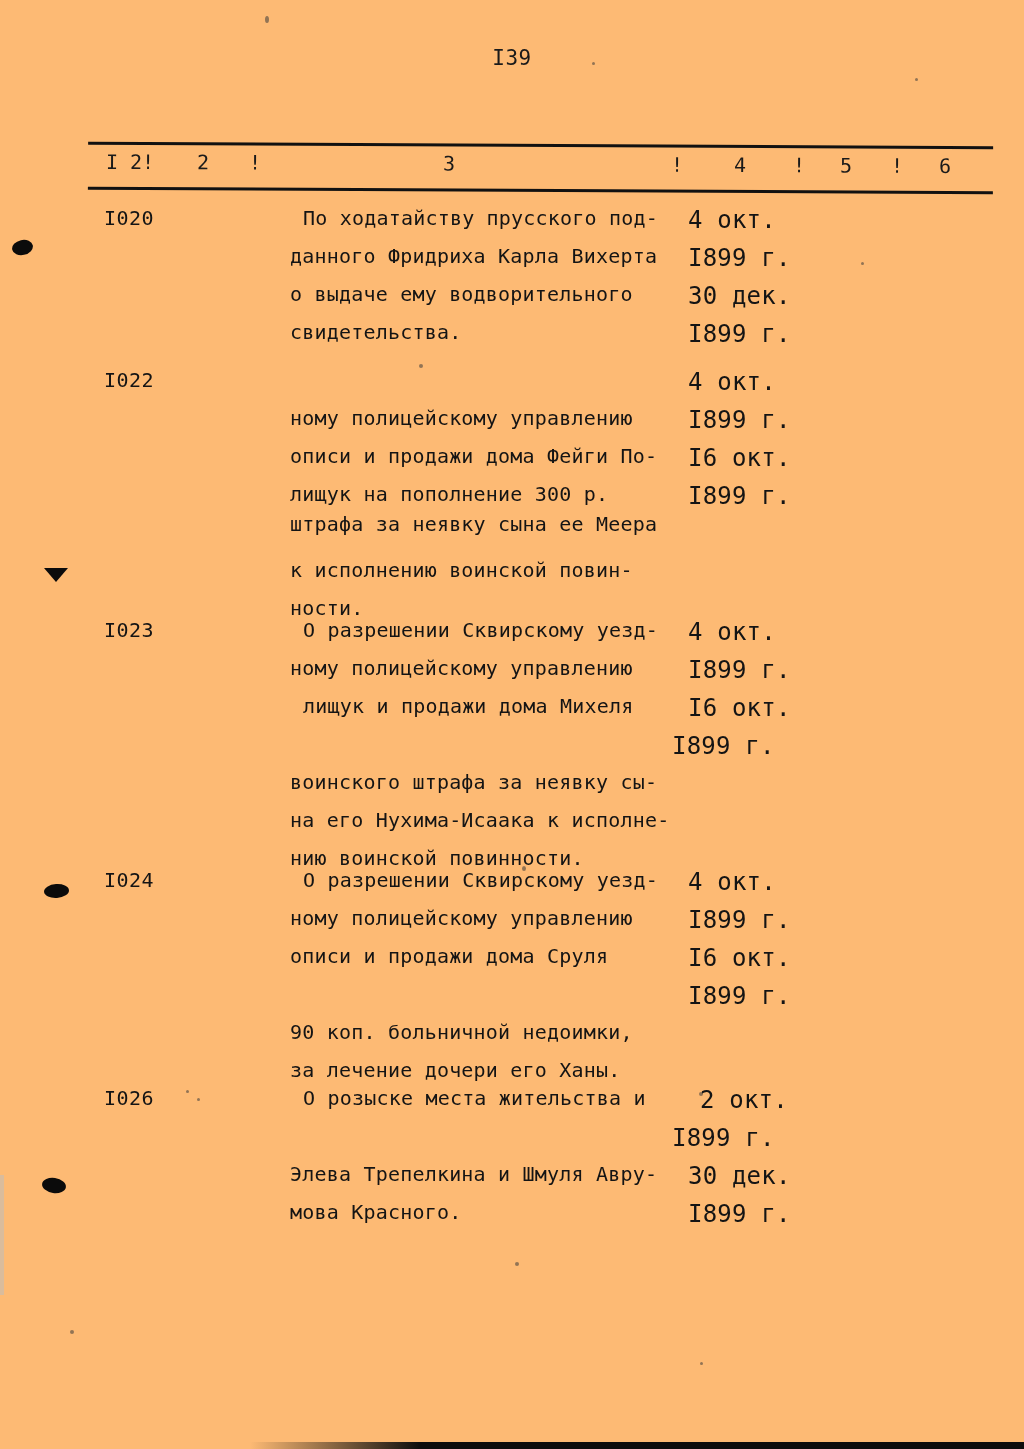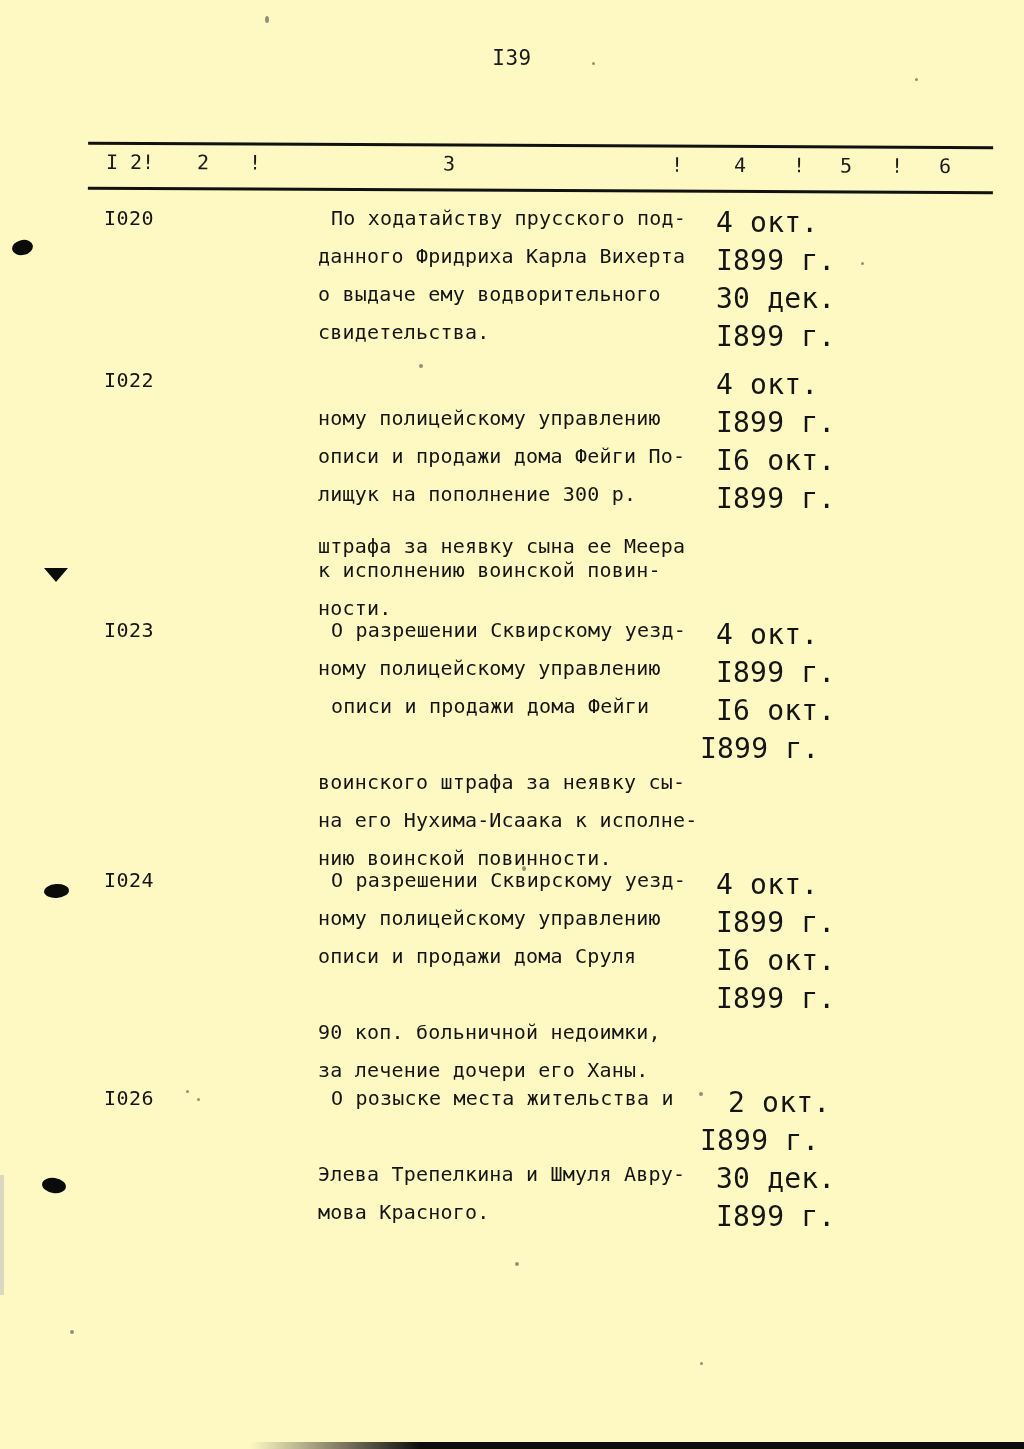--- a/index.html
+++ b/index.html
@@ -6,21 +6,21 @@
     margin: 0;
     padding: 0;
     background: #ffffff;
   }
 
   .page {
     position: relative;
     width: 1024px;
     height: 1449px;
     margin: 0 auto;
-    background: #fef9c3;
+    background: #fdba74;
     overflow: hidden;
     font-family: "DejaVu Sans Mono", "Liberation Mono", monospace;
     color: #141414;
     -webkit-font-smoothing: none;
   }
 
   
   .folio {
     position: absolute;
     top: 46px;
@@ -92,35 +92,34 @@
     position: absolute;
     left: 0;
     top: 0;
     width: 1024px;
   }
 
   .line {
     position: relative;
     height: 38px;
     width: 944px;
-    margin-left: 28px;
   }
 
   .line .txt {
     position: absolute;
     top: 0;
     font-size: 20px;
     white-space: pre;
     letter-spacing: 0.2px;
   }
   .line .dt {
     position: absolute;
     left: 688px;
     top: 0;
-    font-size: 28px;
+    font-size: 24px;
     white-space: pre;
     letter-spacing: 0.2px;
   }
   
   .line .dt.tight { left: 672px; }
   .line .dt.inset { left: 700px; }
 
   
   .blot {
     position: absolute;
@@ -209,21 +208,21 @@
             <span class="dt">I899 г.</span>
           </div>
           <div class="line" style="top: 76px; position: absolute;">
             <span class="txt" style="left: 290px;">описи и продажи дома Фейги По-</span>
             <span class="dt">I6 окт.</span>
           </div>
           <div class="line" style="top: 114px; position: absolute;">
             <span class="txt" style="left: 290px;">лищук на пополнение 300 р.</span>
             <span class="dt">I899 г.</span>
           </div>
-          <div class="line" style="top: 166px; position: absolute;">
+          <div class="line" style="top: 144px; position: absolute;">
             <span class="txt" style="left: 290px;">штрафа за неявку сына ее Меера</span>
           </div>
           <div class="line" style="top: 190px; position: absolute;">
             <span class="txt" style="left: 290px;">к исполнению воинской повин-</span>
           </div>
           <div class="line" style="top: 228px; position: absolute;">
             <span class="txt" style="left: 290px;">ности.</span>
           </div>
         </div>
       </div>
@@ -232,21 +231,21 @@
         <div class="entry-lines">
           <div class="line" style="top: 0px; position: absolute;">
             <span class="txt" style="left: 303px;">О разрешении Сквирскому уезд-</span>
             <span class="dt">4 окт.</span>
           </div>
           <div class="line" style="top: 38px; position: absolute;">
             <span class="txt" style="left: 290px;">ному полицейскому управлению</span>
             <span class="dt">I899 г.</span>
           </div>
           <div class="line" style="top: 76px; position: absolute;">
-            <span class="txt" style="left: 303px;">описи и продажи дома Фейги</span>
+            <span class="txt" style="left: 303px;">лищук и продажи дома Михеля</span>
             <span class="dt">I6 окт.</span>
           </div>
           <div class="line" style="top: 114px; position: absolute;">
             <span class="dt tight">I899 г.</span>
           </div>
           <div class="line" style="top: 152px; position: absolute;">
             <span class="txt" style="left: 290px;">воинского штрафа за неявку сы-</span>
           </div>
           <div class="line" style="top: 190px; position: absolute;">
             <span class="txt" style="left: 290px;">на его Нухима-Исаака к исполне-</span>

